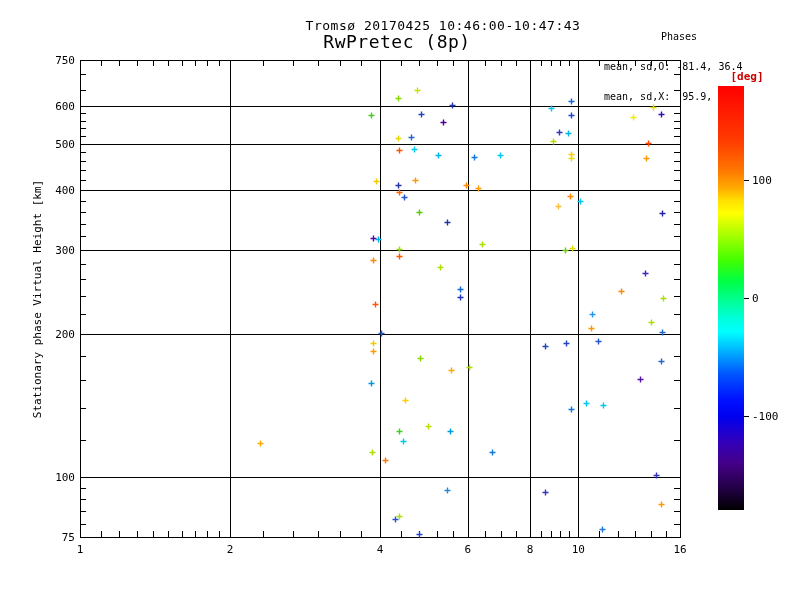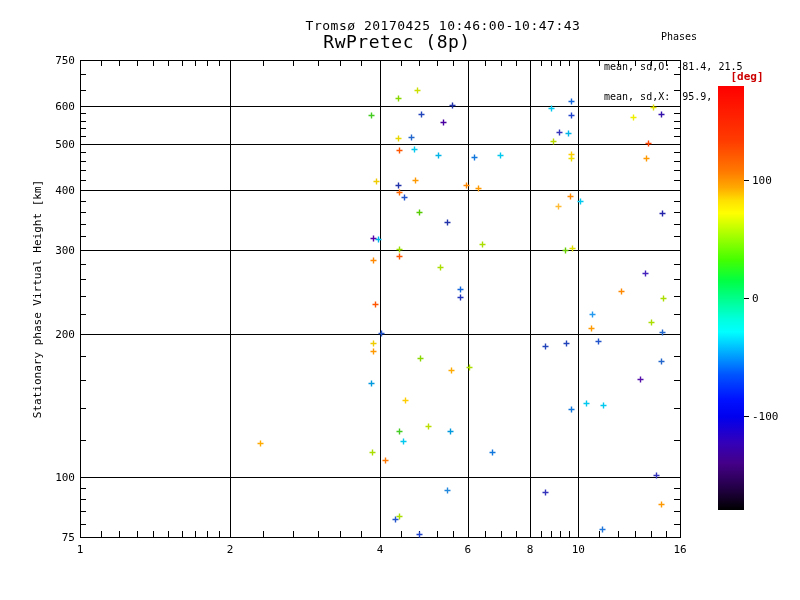--- a/index.html
+++ b/index.html
@@ -21,21 +21,21 @@
 </head>
 <body>
 
 <div>
 
   <div class="abs title1">Tromsø 20170425 10:46:00-10:47:43</div>
   <div class="abs title2">RwPretec (8p)</div>
 
   <div class="abs stats">
     <div class="stats-h">Phases</div>
-    <div>mean, sd,O: -81.4, 21.5</div>
+    <div>mean, sd,O: -81.4, 36.4</div>
     <div>mean, sd,X:  95.9, 24.6</div>
   </div>
 
   <div class="abs ylabel">Stationary phase Virtual Height [km]</div>
   <div class="abs xlabel">Frequency [MHz]</div>
 
   <div class="abs" id="cbar" style="background: linear-gradient(rgb(255, 0, 0) 0%, rgb(255, 60, 0) 13%, rgb(255, 120, 0) 20%, rgb(255, 170, 0) 24%, rgb(255, 224, 0) 27%, rgb(255, 255, 0) 30%, rgb(170, 255, 0) 35%, rgb(68, 255, 0) 41%, rgb(0, 255, 68) 46%, rgb(0, 255, 136) 50%, rgb(0, 255, 221) 55%, rgb(0, 255, 255) 58%, rgb(0, 170, 255) 63%, rgb(0, 85, 255) 68%, rgb(0, 17, 255) 74%, rgb(0, 0, 238) 78%, rgb(51, 0, 187) 84%, rgb(68, 0, 136) 89%, rgb(34, 0, 68) 95%, rgb(0, 0, 0) 100%);"></div>
   <div class="abs cbar-label" style="color: rgb(204, 0, 0);">[deg]</div>
 
   <svg class="abs" id="plot" viewBox="0 0 800 600" xmlns="http://www.w3.org/2000/svg">

